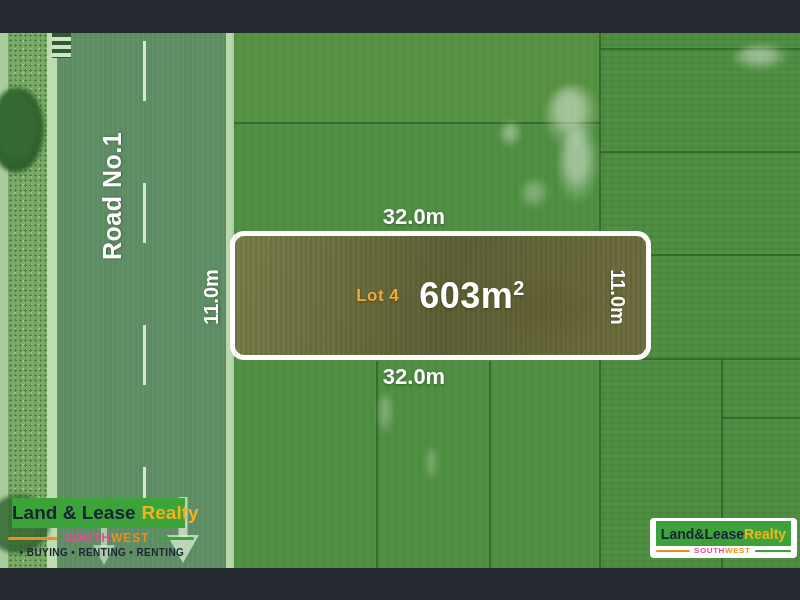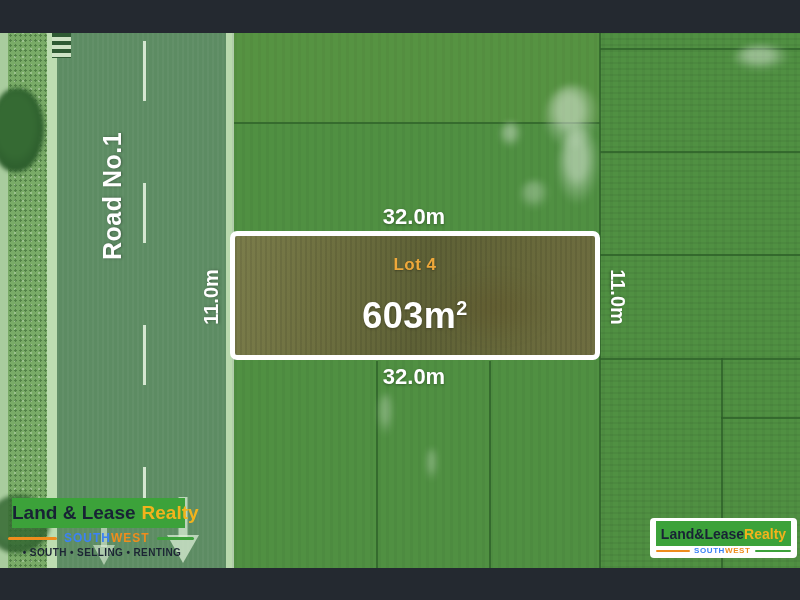--- a/index.html
+++ b/index.html
@@ -45,24 +45,24 @@
 
   .center-dash{position:absolute;left:143px;top:8px;width:3px;height:527px;
     background:repeating-linear-gradient(180deg,rgba(226,240,221,.9) 0 60px,transparent 60px 142px);}
 
   
   .arrow{position:absolute;}
   .arrow .stem{position:absolute;left:50%;transform:translateX(-50%);background:rgba(222,239,217,.62);}
   .arrow .head{position:absolute;left:50%;transform:translateX(-50%);width:0;height:0;}
 
   
-  .lot{position:absolute;left:230px;top:198px;width:370px;height:129px;
-    border:5px solid #ffffff;border-radius:7px;
+  .lot{position:absolute;left:230px;top:198px;width:421px;height:129px;
+    border:5px solid #ffffff;border-radius:14px;
     background:linear-gradient(100deg,#7b7d4b 0%,#6e7040 25%,#5e6136 52%,#67683a 75%,#6f6e41 100%);
-    display:flex;align-items:center;justify-content:center;gap:20px;flex-direction:column;}
+    display:flex;align-items:center;justify-content:center;gap:20px;}
   .lot::before{content:"";position:absolute;inset:0;
     background:repeating-linear-gradient(90deg,rgba(0,0,0,.08) 0 2px,transparent 2px 5px);}
   .lot::after{content:"";position:absolute;right:40px;top:30%;width:120px;height:70px;border-radius:50%;
     background:radial-gradient(ellipse,rgba(90,70,30,.28),transparent 70%);filter:blur(6px);}
   .lot-name{position:relative;z-index:2;color:#efa83a;font-size:17px;font-weight:700;letter-spacing:.5px;
     text-shadow:0 1px 2px rgba(0,0,0,.3);}
   .lot-area{position:relative;z-index:2;color:#fff;font-size:36px;font-weight:700;letter-spacing:.5px;
     text-shadow:0 1px 3px rgba(0,0,0,.3);}
   .lot-area sup{font-size:.55em;vertical-align:super;}
 
@@ -80,21 +80,21 @@
   .ll-box{position:absolute;left:12px;top:6px;width:173px;height:30px;background:#3ca23a;
     display:flex;align-items:center;justify-content:space-between;
     font-size:19px;font-weight:700;color:#182235;white-space:nowrap;}
   .ll-box .accent{color:#f2b31c;margin-left:6px;}
   .ll-region{position:absolute;left:8px;top:40px;width:186px;height:12px;
     display:flex;align-items:center;}
   .rline{height:3px;border-radius:2px;}
   .rline.orange{background:#ef8d1d;width:49px;}
   .rline.green{background:#3ca23a;flex:1;}
   .ll-region .txt{margin:0 7px;font-size:12px;font-weight:700;letter-spacing:1px;white-space:nowrap;}
-  .region-primary{color:#3b82f6;} .region-accent{color:#ef8d1d;text-align:right;}
+  .region-primary{color:#ec4899;} .region-accent{color:#ef8d1d;text-align:right;}
   .ll-tagline{position:absolute;left:12px;top:55px;width:180px;text-align:center;
     font-size:10px;font-weight:700;letter-spacing:.4px;color:#1c2534;white-space:nowrap;}
 
   .logo-right{position:absolute;left:650px;top:518px;width:147px;height:40px;z-index:10;
     background:#fff;border-radius:4px;padding:3px 6px;display:flex;flex-direction:column;}
   .lr-bar{height:34px;background:#3ca23a;display:flex;align-items:center;justify-content:center;
     font-size:14px;font-weight:700;color:#182235;white-space:nowrap;}
   .lr-bar .accent{color:#f2b31c;}
   .lr-region{flex:1;display:flex;align-items:center;justify-content:center;gap:4px;}
   .lr-region .rline{height:2px;width:34px;}
@@ -169,21 +169,21 @@
       <span>Land &amp; Lease</span>
       <span class="accent">Realty</span>
     </div>
     <div class="ll-region">
       <div class="rline orange"></div>
       <div class="txt">
         <span class="region-primary">SOUTH</span><span class="region-accent">WEST</span>
       </div>
       <div class="rline green"></div>
     </div>
-    <div class="ll-tagline">• SOUTH  • SELLING  • RENTING</div>
+    <div class="ll-tagline">• BUYING  • RENTING  • RENTING</div>
   </div>
 
   <div class="logo-right">
     <div class="lr-bar">
       <span>Land&amp;Lease</span>
       <span class="accent">Realty</span>
     </div>
     <div class="lr-region">
       <div class="rline orange"></div>
       <div class="txt">

